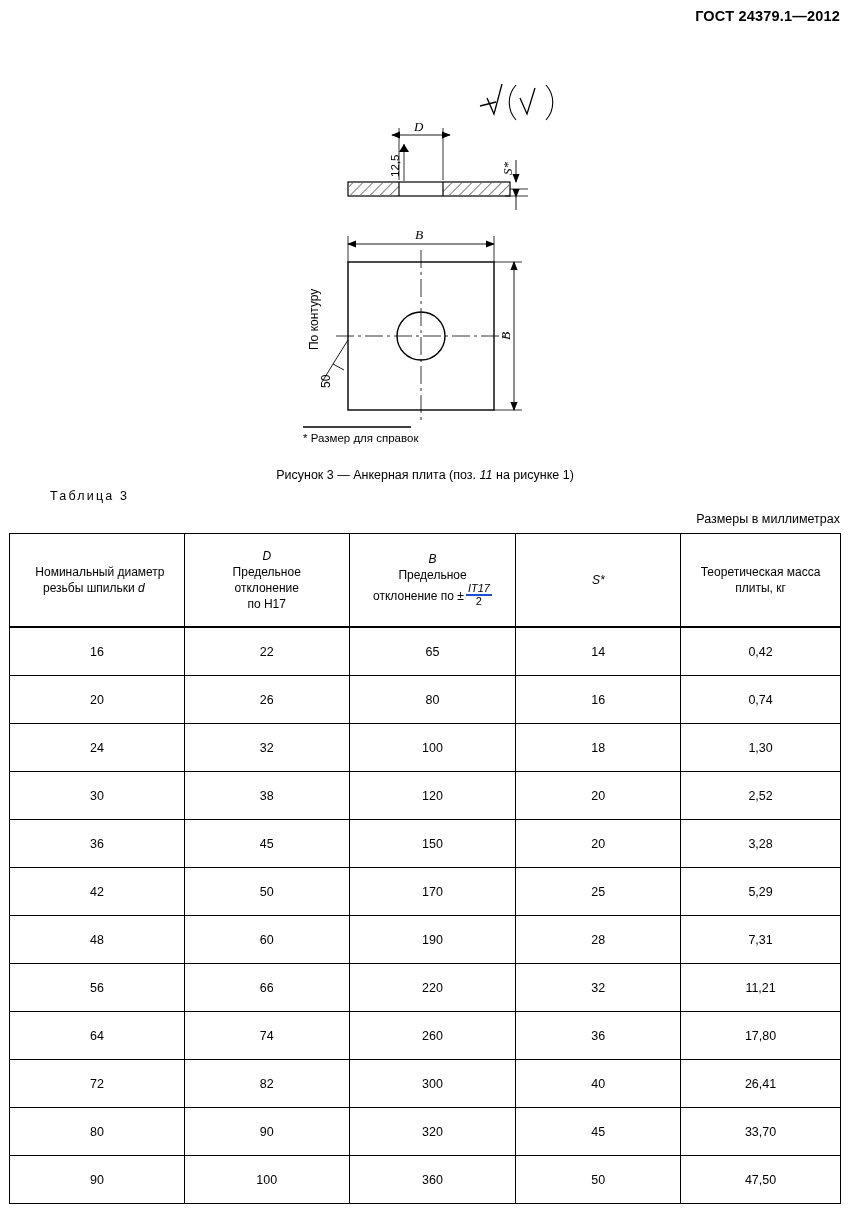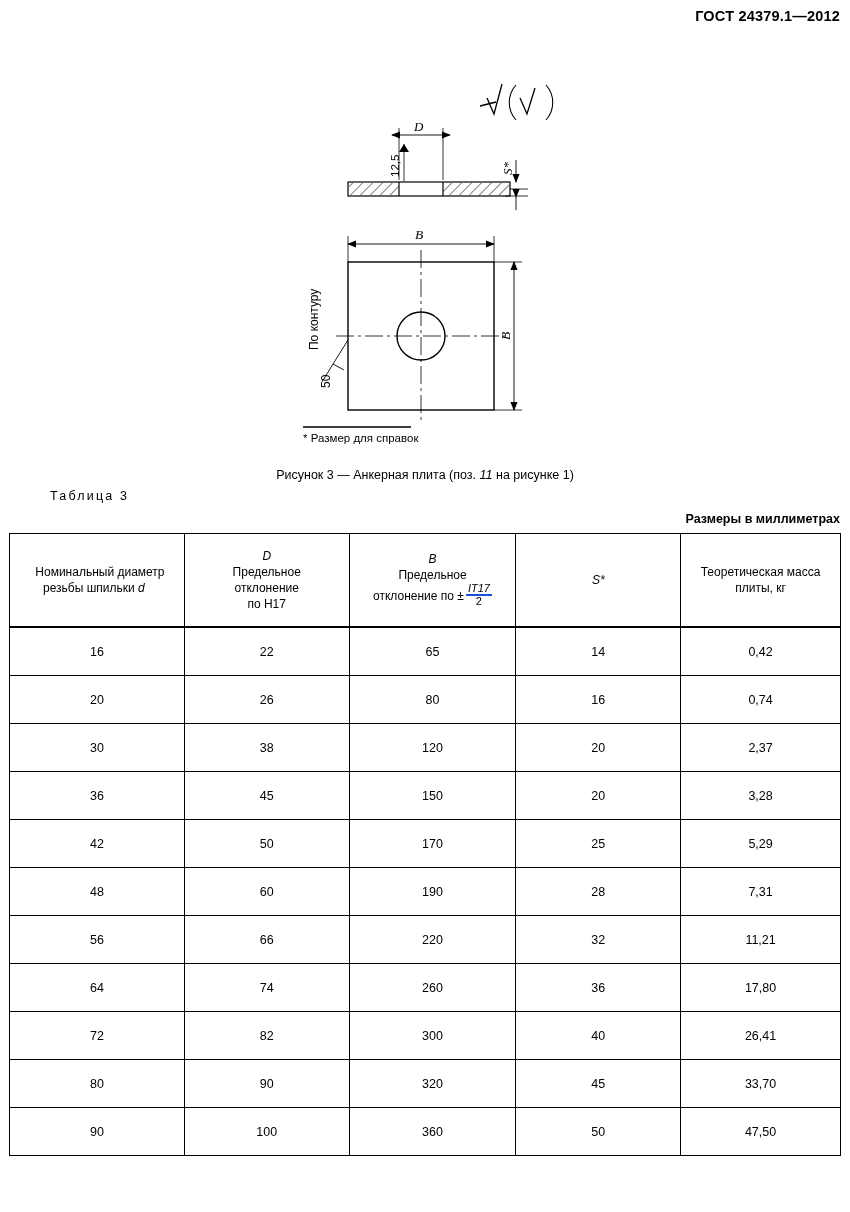--- a/index.html
+++ b/index.html
@@ -65,21 +65,20 @@
     top: 489px;
     font-size: 12.5px;
     letter-spacing: 2.2px;
     margin-left: 40px;
   }
   .dims-note {
     position: absolute;
     right: 10px;
     top: 512px;
     font-size: 12.5px;
-    font-weight: bold;
   }
 
   table.gost {
     position: absolute;
     left: 9px;
     top: 533px;
     width: 832px;
     border-collapse: collapse;
     font-size: 12.5px;
   }
@@ -272,25 +271,32 @@
         <td>0,42</td>
       </tr>
       <tr>
         <td>20</td>
         <td>26</td>
         <td>80</td>
         <td>16</td>
         <td>0,74</td>
       </tr>
       <tr>
+        <td>24</td>
+        <td>32</td>
+        <td>100</td>
+        <td>18</td>
+        <td>1,30</td>
+      </tr>
+      <tr>
         <td>30</td>
         <td>38</td>
         <td>120</td>
         <td>20</td>
-        <td>2,37</td>
+        <td>2,52</td>
       </tr>
       <tr>
         <td>36</td>
         <td>45</td>
         <td>150</td>
         <td>20</td>
         <td>3,28</td>
       </tr>
       <tr>
         <td>42</td>

